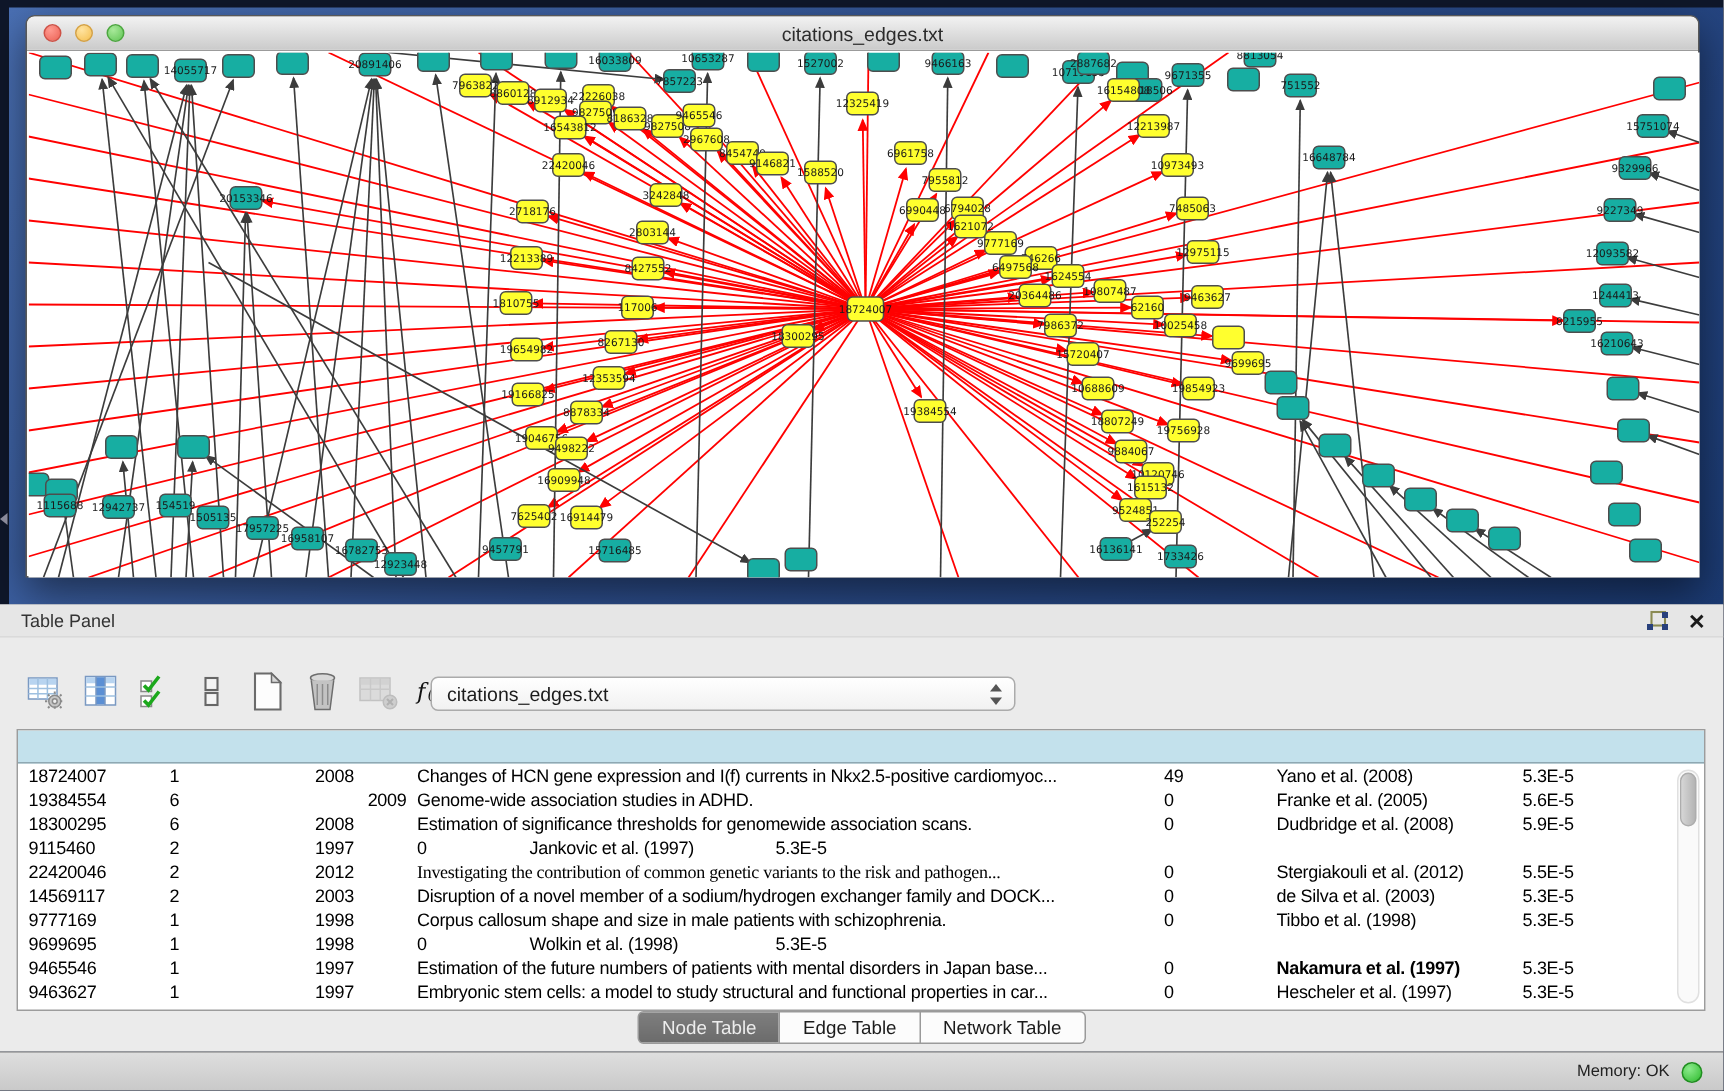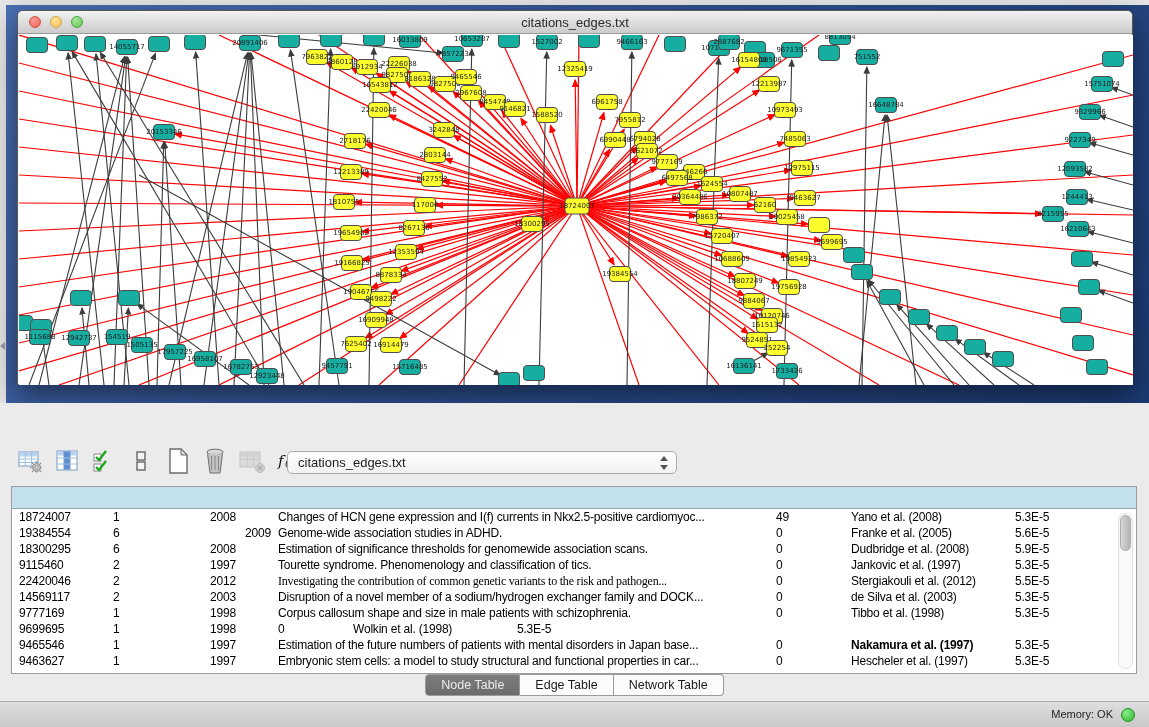--- a/index.html
+++ b/index.html
@@ -1,17 +1,17 @@
 <!DOCTYPE html>
 <html><head>
 <meta charset="utf-8">
 <style>
   * { margin:0; padding:0; box-sizing:border-box; }
   body { font-family:"Liberation Sans", sans-serif; }
-  .screen { position:relative; width:1149px; height:727px; background:#e5e5e5; overflow:hidden; }
+  .screen { position:relative; width:1149px; height:727px; background:#0f172a; overflow:hidden; }
 
   
   .desktop { position:absolute; left:6px; top:5px; right:0; height:398px;
     background:linear-gradient(135deg,#4A70B4 0%,#2E4F8E 48%,#1B3A72 100%); }
   .graph-window { position:absolute; left:11px; top:5px; width:1116px; height:375px;
     background:#fff; border-radius:6px 6px 0 0; border:1px solid #585858;
     box-shadow:0 10px 28px rgba(0,0,0,.5); }
   .titlebar { height:23px; background:linear-gradient(#F2F2F2,#CBCBCB);
     border-bottom:1px solid #9B9B9B; border-radius:5px 5px 0 0; position:relative; }
   .tl { position:absolute; top:5px; width:12px; height:12px; border-radius:50%; }
@@ -745,20 +745,32 @@
               <rect x="546" y="163" width="24" height="16" rx="3.5" fill="#FFFF2E" stroke="#4D4D4D" stroke-width="1"></rect>
               <text x="558" y="173.4" text-anchor="middle" font-size="7" font-family="&quot;DejaVu Sans&quot;, sans-serif" fill="#1a1a1a">18724007</text>
             </g>
           </svg>
       </div>
     </div>
   </div>
   <div class="collapse-arrow"></div>
 
   <div class="table-panel">
+    <div class="panel-header">
+      <span>Table Panel</span>
+      <span class="ph-icons">
+        <svg width="16" height="14" viewBox="0 0 16 14">
+          <rect x="4" y="1" width="9" height="9" fill="none" stroke="#8A8A52" stroke-width="1.4"></rect>
+          <rect x="1" y="9" width="4" height="4" fill="#28407C"></rect>
+          <rect x="11" y="9" width="4" height="4" fill="#28407C"></rect>
+          <rect x="11" y="1" width="4" height="4" fill="#28407C"></rect>
+        </svg>
+        <span class="ph-close">✕</span>
+      </span>
+    </div>
 
     <div class="toolbar" id="toolbar">
         <button class="tool-btn">
           <svg width="26" height="26" viewBox="0 0 26 26">
             <rect x="2" y="4" width="19" height="14" fill="#fff" stroke="#7A99C2"></rect>
             <rect x="2.5" y="4.5" width="18" height="4" fill="#B8D4F0"></rect>
             <line x1="8.3" y1="4" x2="8.3" y2="18" stroke="#9EC0E0"></line>
             <line x1="14.6" y1="4" x2="14.6" y2="18" stroke="#9EC0E0"></line>
             <line x1="2" y1="11" x2="21" y2="11" stroke="#9EC0E0"></line>
             <line x1="2" y1="14.5" x2="21" y2="14.5" stroke="#9EC0E0"></line>
@@ -868,21 +880,20 @@
             <div class="td" style="width: 68px;">2008</div>
             <div class="td" style="width: 498px;">Estimation of significance thresholds for genomewide association scans.</div>
             <div class="td" style="width: 75px;">0</div>
             <div class="td" style="width: 164px;">Dudbridge et al. (2008)</div>
             <div class="td" style="width: 103px;">5.9E-5</div>
           </div>
           <div class="trow">
             <div class="td" style="width: 94px;">9115460</div>
             <div class="td" style="width: 97px;">2</div>
             <div class="td" style="width: 68px;">1997</div>
-            <div class="td" style="width: 498px;">Tourette syndrome. Phenomenology and classification of tics.</div>
             <div class="td" style="width: 75px;">0</div>
             <div class="td" style="width: 164px;">Jankovic et al. (1997)</div>
             <div class="td" style="width: 103px;">5.3E-5</div>
           </div>
           <div class="trow">
             <div class="td" style="width: 94px;">22420046</div>
             <div class="td" style="width: 97px;">2</div>
             <div class="td" style="width: 68px;">2012</div>
             <div class="td" style="width: 498px; font-family: Liberation Serif, serif;">Investigating the contribution of common genetic variants to the risk and pathogen...</div>
             <div class="td" style="width: 75px;">0</div>

